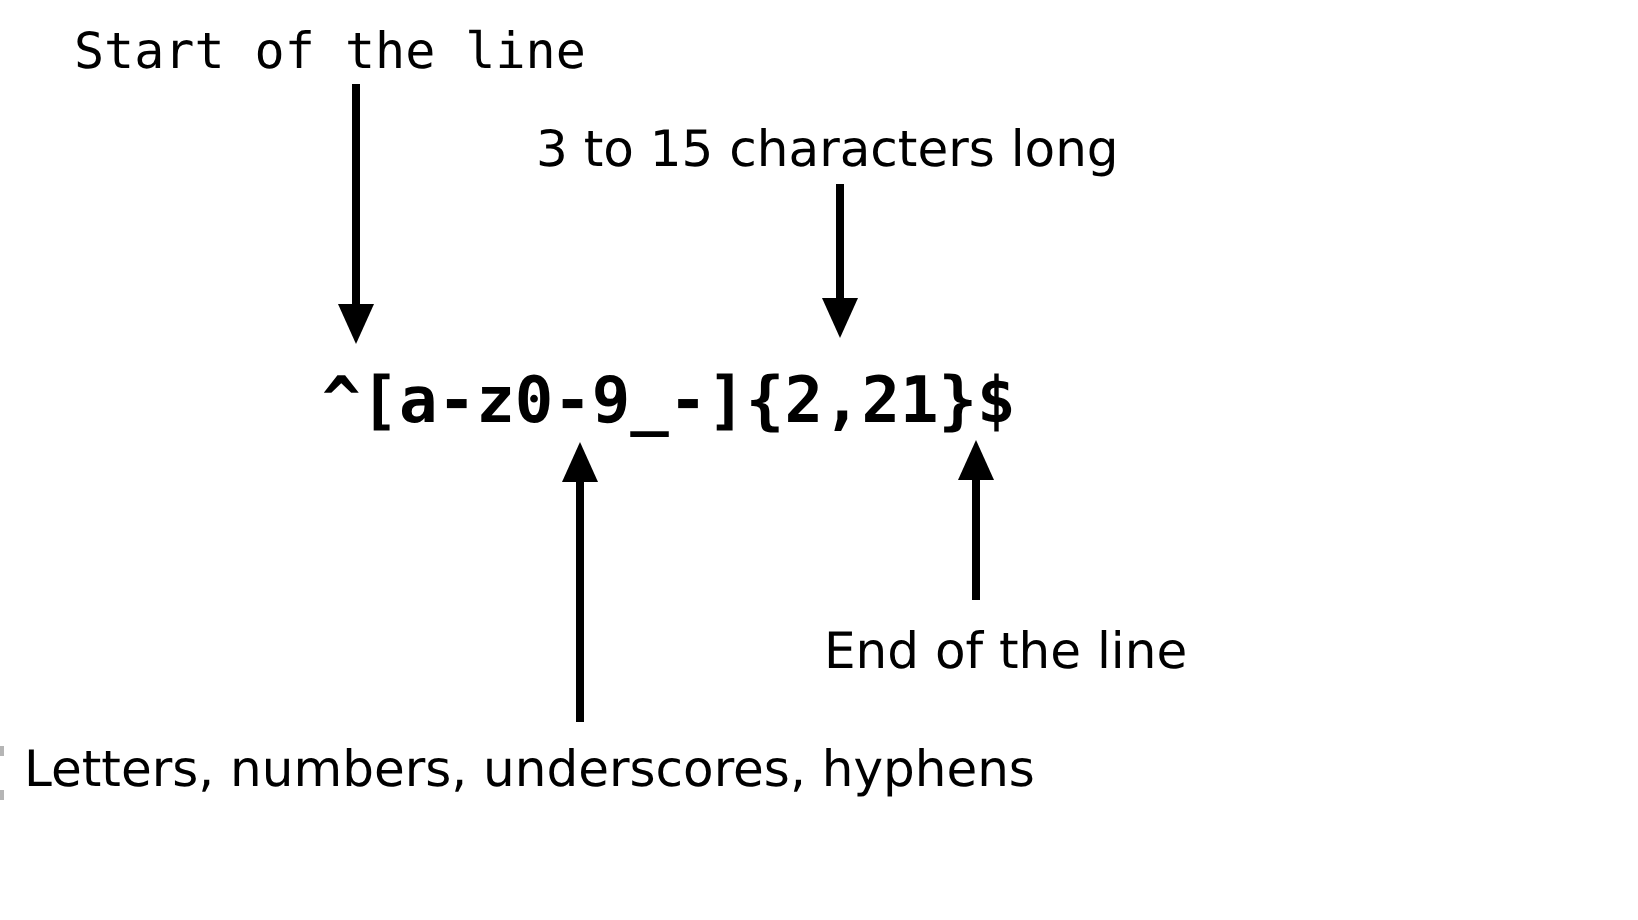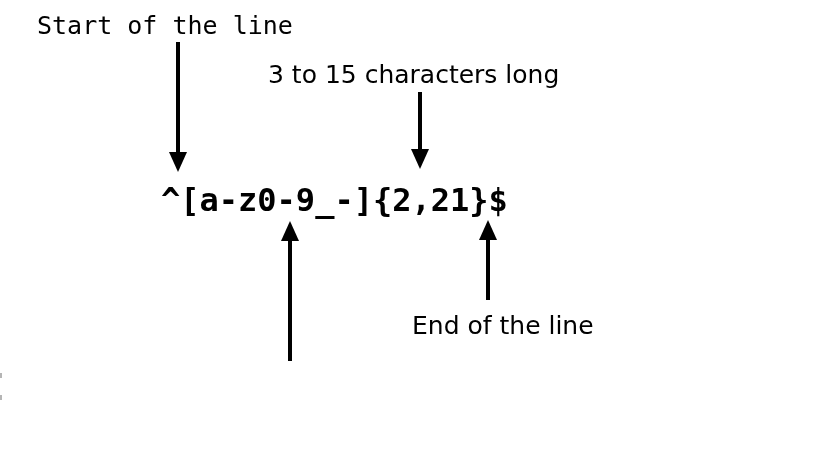--- a/index.html
+++ b/index.html
@@ -66,20 +66,21 @@
 <div class="canvas">
 
   <div class="label mono lbl-start">Start of the line</div>
 
   <div class="label sans lbl-length">3 to 15 characters long</div>
 
   <div class="regex">^[a-z0-9_-]{2,21}$</div>
 
   <div class="label sans lbl-end">End of the line</div>
 
+  <div class="label sans lbl-charclass">Letters, numbers, underscores, hyphens</div>
 
   <svg class="arrows" viewBox="0 0 819 460">
     <g>
       <line x1="178" y1="42" x2="178" y2="154"></line>
       <polygon points="169,152 187,152 178,172"></polygon>
     </g>
     <g>
       <line x1="420" y1="92" x2="420" y2="151"></line>
       <polygon points="411,149 429,149 420,169"></polygon>
     </g>

